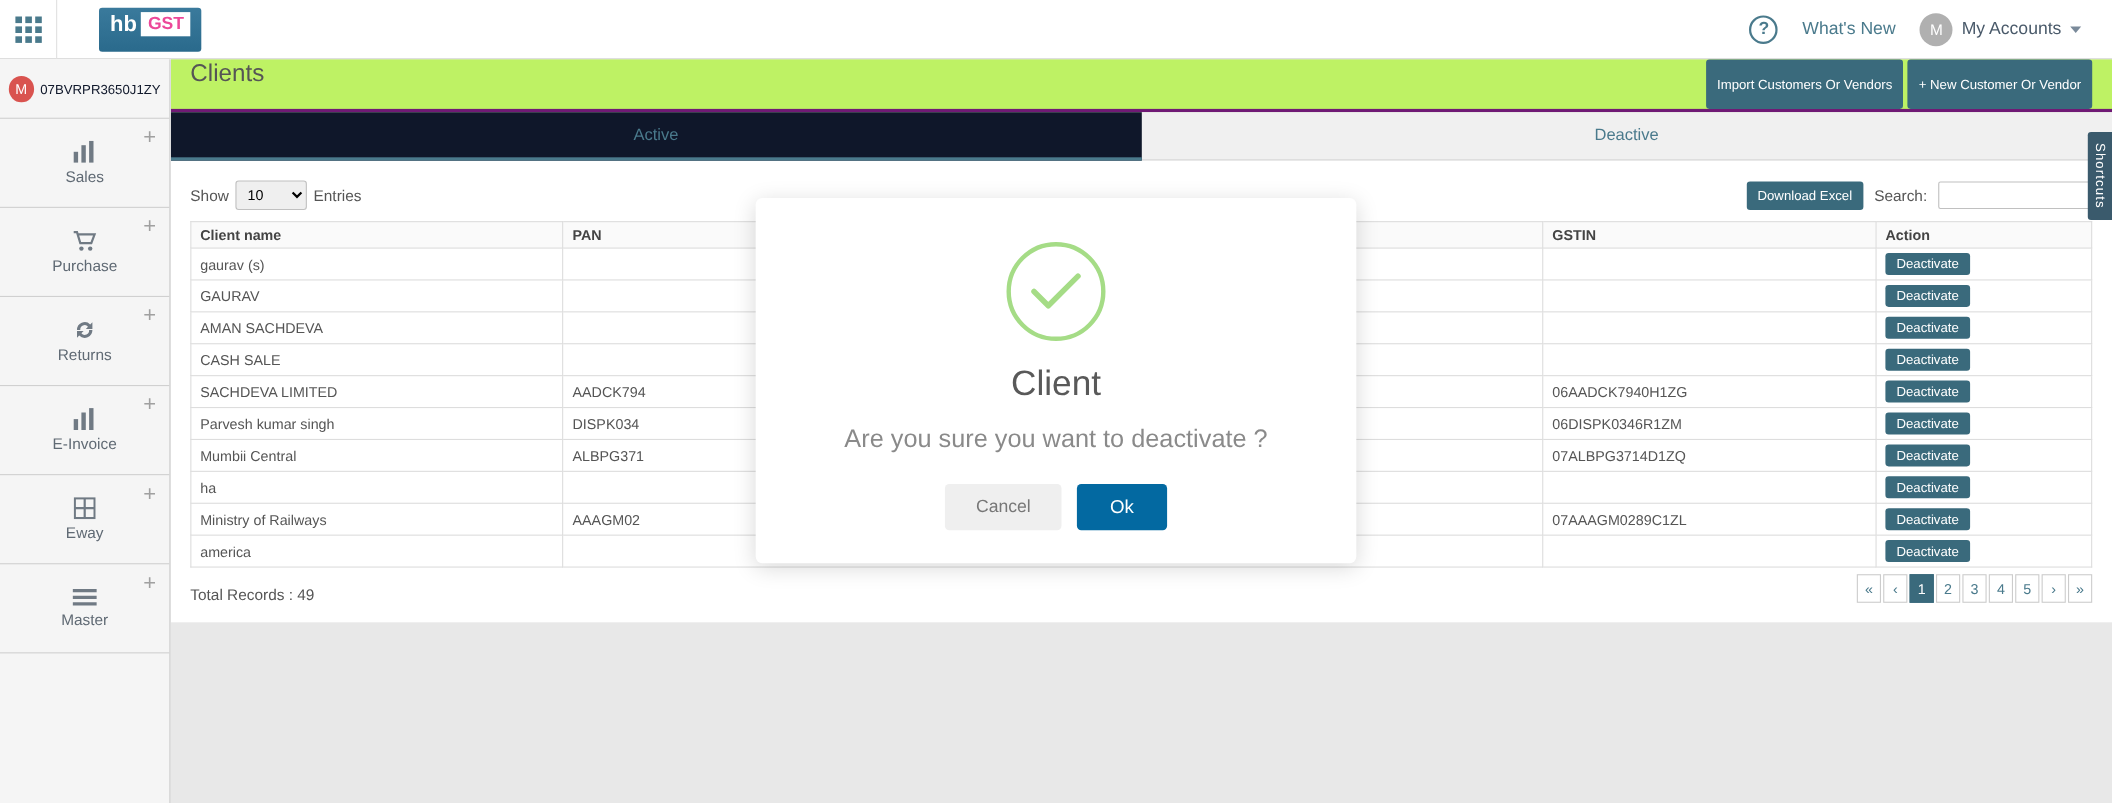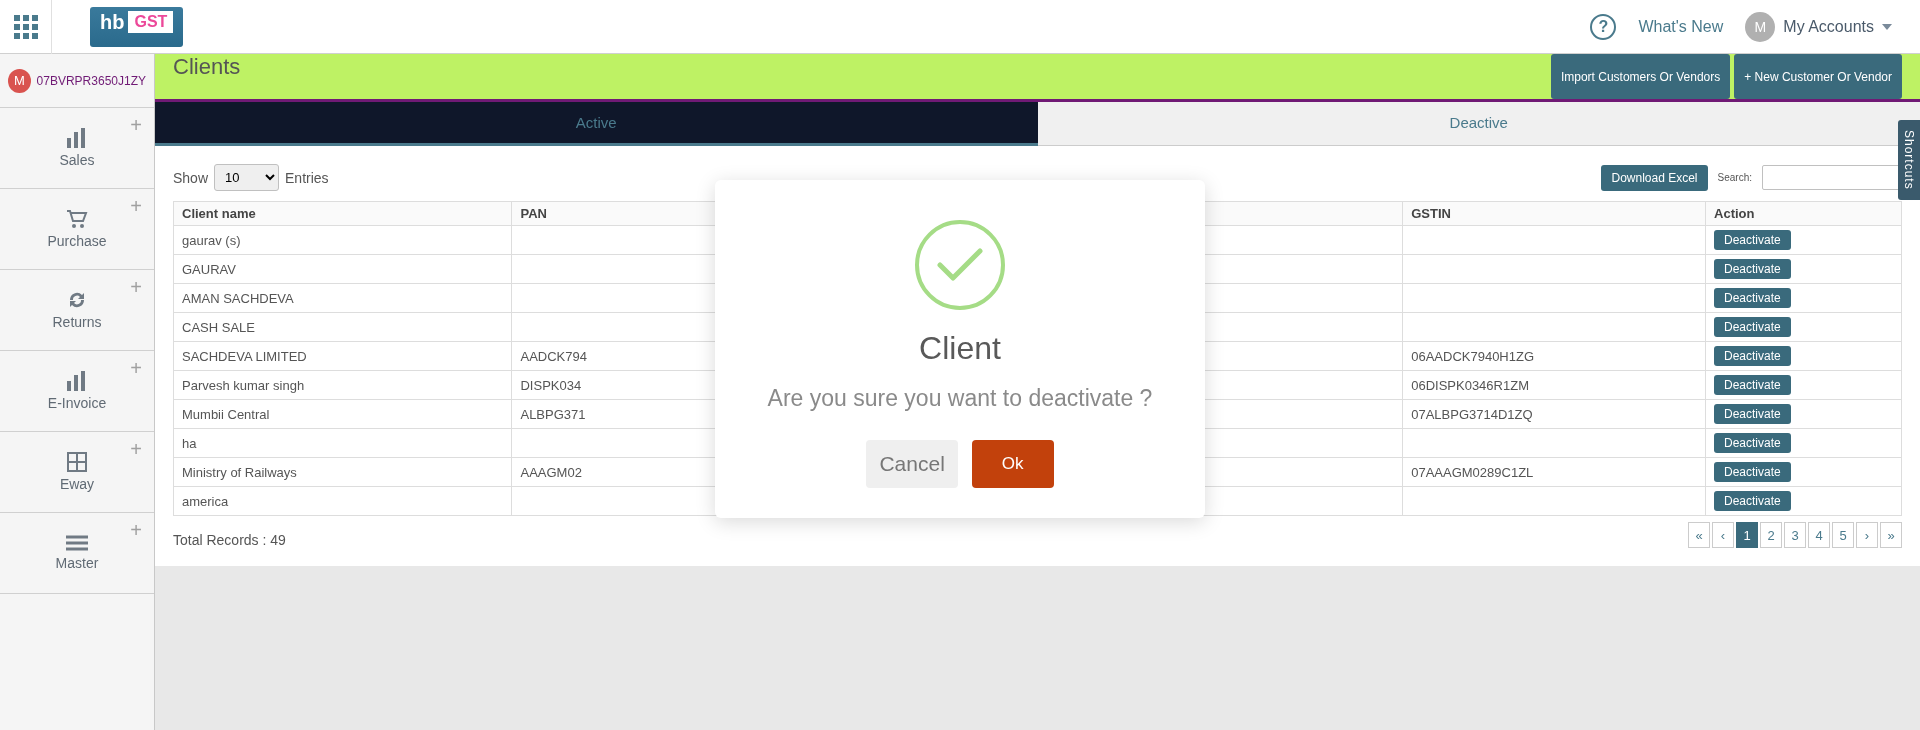--- a/index.html
+++ b/index.html
@@ -17,21 +17,21 @@
 .help-icon { width: 26px; height: 26px; border: 2px solid #4a7a8c; border-radius: 50%; display: flex; align-items: center; justify-content: center; color: #4a7a8c; font-weight: bold; font-size: 16px; cursor: pointer; }
 .whats-new { color: #4a7a8c; font-size: 16px; cursor: pointer; }
 .avatar { width: 30px; height: 30px; border-radius: 50%; background: #b0b0b0; color: #fff; display: flex; align-items: center; justify-content: center; font-size: 14px; }
 .accounts { color: #4a5a6a; font-size: 16px; display: flex; align-items: center; gap: 8px; cursor: pointer; }
 .chev-down { width: 0; height: 0; border-left: 5px solid transparent; border-right: 5px solid transparent; border-top: 6px solid #7a8a9a; }
 
 
 .sidebar { position: fixed; left: 0; top: 54px; bottom: 0; width: 155px; background: #f5f5f5; border-right: 1px solid #c8c8c8; }
 .tenant-row { height: 54px; display: flex; align-items: center; padding: 0 8px; border-bottom: 1px solid #d0d0d0; }
 .tenant-badge { width: 24px; height: 24px; border-radius: 50%; background: #d9534f; color: #fff; display: flex; align-items: center; justify-content: center; font-size: 13px; margin-right: 6px; }
-.tenant-id { color: #701a75; font-size: 12px; }
+.tenant-id { color: #0f172a; font-size: 12px; }
 .nav-item { height: 81px; border-bottom: 1px solid #d0d0d0; display: flex; flex-direction: column; align-items: center; justify-content: center; position: relative; cursor: pointer; }
 .nav-item .plus { position: absolute; top: 6px; right: 12px; color: #a0a0a0; font-size: 20px; font-weight: 300; }
 .nav-icon { color: #707a84; margin-bottom: 4px; }
 .nav-label { color: #606a74; font-size: 14px; }
 
 
 .main { margin-left: 155px; padding-top: 0; }
 .titlebar { height: 48px; background: #bef264; display: flex; padding: 0 18px; border-bottom: 3px solid #701a75; }
 .page-title { font-size: 22px; color: #555; }
 .title-actions { margin-left: auto; display: flex; gap: 4px; }
@@ -40,21 +40,21 @@
 .tabs { display: flex; background: #f0f0f0; border-bottom: 1px solid #ccc; }
 .tab { flex: 1; text-align: center; padding: 12px 0; color: #4a7a8c; font-size: 15px; cursor: pointer; }
 .tab.active { background: #0f172a; border-bottom: 3px solid #4a7a8c; margin-bottom: -1px; }
 
 .content-box { background: #fff; margin: 0; padding: 18px; }
 .table-top { display: flex; align-items: center; margin-bottom: 10px; }
 .show-entries { color: #555; font-size: 14px; display: flex; align-items: center; gap: 6px; }
 .show-entries select { padding: 4px 22px 4px 6px; border: 1px solid #c0c0c0; border-radius: 3px; font-size: 13px; }
 .table-top-right { margin-left: auto; display: flex; align-items: center; gap: 10px; }
 .download-excel { background: #3a6a7c; color: #fff; border: none; padding: 6px 10px; font-size: 12px; border-radius: 3px; cursor: pointer; }
-.search-label { color: #555; font-size: 10px; text-align: right; }
+.search-label { color: #555; font-size: 14px; text-align: right; }
 .search-input { border: 1px solid #c0c0c0; padding: 4px 8px; width: 140px; border-radius: 2px; }
 
 table.data { width: 100%; border-collapse: collapse; }
 table.data th, table.data td { border: 1px solid #ddd; padding: 4px 8px; font-size: 13px; color: #555; text-align: left; }
 table.data th { font-weight: bold; color: #444; background: #fafafa; }
 .col-name { width: 19%; }
 .col-pan { width: 50%; }
 .col-gstin { width: 17%; }
 .col-action { width: 11%; text-align: center; }
 .btn-deact { background: #3a6a7c; color: #fff; border: none; padding: 3px 10px; font-size: 12px; border-radius: 3px; cursor: pointer; }
@@ -64,28 +64,28 @@
 .total-records { color: #555; font-size: 14px; }
 .pagination { margin-left: auto; display: flex; gap: 2px; }
 .page-btn { min-width: 22px; height: 26px; border: 1px solid #ccc; background: #fff; color: #4a7a8c; display: flex; align-items: center; justify-content: center; font-size: 13px; padding: 0 6px; cursor: pointer; }
 .page-btn.active { background: #3a6a7c; color: #fff; border-color: #3a6a7c; }
 
 
 .shortcuts-tab { position: fixed; right: 0; top: 120px; background: #3a5a6c; color: #fff; writing-mode: vertical-rl; padding: 10px 4px; font-size: 12px; border-radius: 3px 0 0 3px; cursor: pointer; letter-spacing: 1px; }
 
 
 .modal-overlay { position: fixed; inset: 0; background: transparent; display: flex; align-items: flex-start; justify-content: center; padding-top: 180px; pointer-events: none; }
-.modal { width: 490px; background: #fff; border-radius: 6px; padding: 40px 30px 30px; text-align: center; box-shadow: 0 4px 20px rgba(0,0,0,0.15); pointer-events: auto; }
+.modal { width: 546px; background: #fff; border-radius: 6px; padding: 40px 30px 30px; text-align: center; box-shadow: 0 4px 20px rgba(0,0,0,0.15); pointer-events: auto; }
 .modal-check { width: 90px; height: 90px; border: 4px solid #a5dc86; border-radius: 50%; margin: 0 auto 20px; display: flex; align-items: center; justify-content: center; }
 .modal-check svg { stroke: #a5dc86; }
 .modal-title { font-size: 32px; color: #595959; margin-bottom: 18px; font-weight: 500; }
 .modal-text { color: #8a8a8a; font-size: 23px; margin-bottom: 28px; }
 .modal-actions { display: flex; justify-content: center; gap: 14px; }
-.modal-cancel { background: #efefef; color: #777; border: none; padding: 12px 13px; font-size: 21px; border-radius: 4px; cursor: pointer; }
-.modal-ok { background: #c2410c; color: #fff; border: none; padding: 0 30px; font-size: 17px; border-radius: 4px; cursor: pointer; }
+.modal-cancel { background: #efefef; color: #777; border: none; padding: 12px 28px; font-size: 16px; border-radius: 4px; cursor: pointer; }
+.modal-ok { background: #0369a1; color: #fff; border: none; padding: 0 30px; font-size: 17px; border-radius: 4px; cursor: pointer; }
 </style>
 </head>
 <body>
 
 <div class="top-header">
   <div class="apps-btn">
     <div class="apps-grid">
       <span></span>
         <span></span>
         <span></span>

